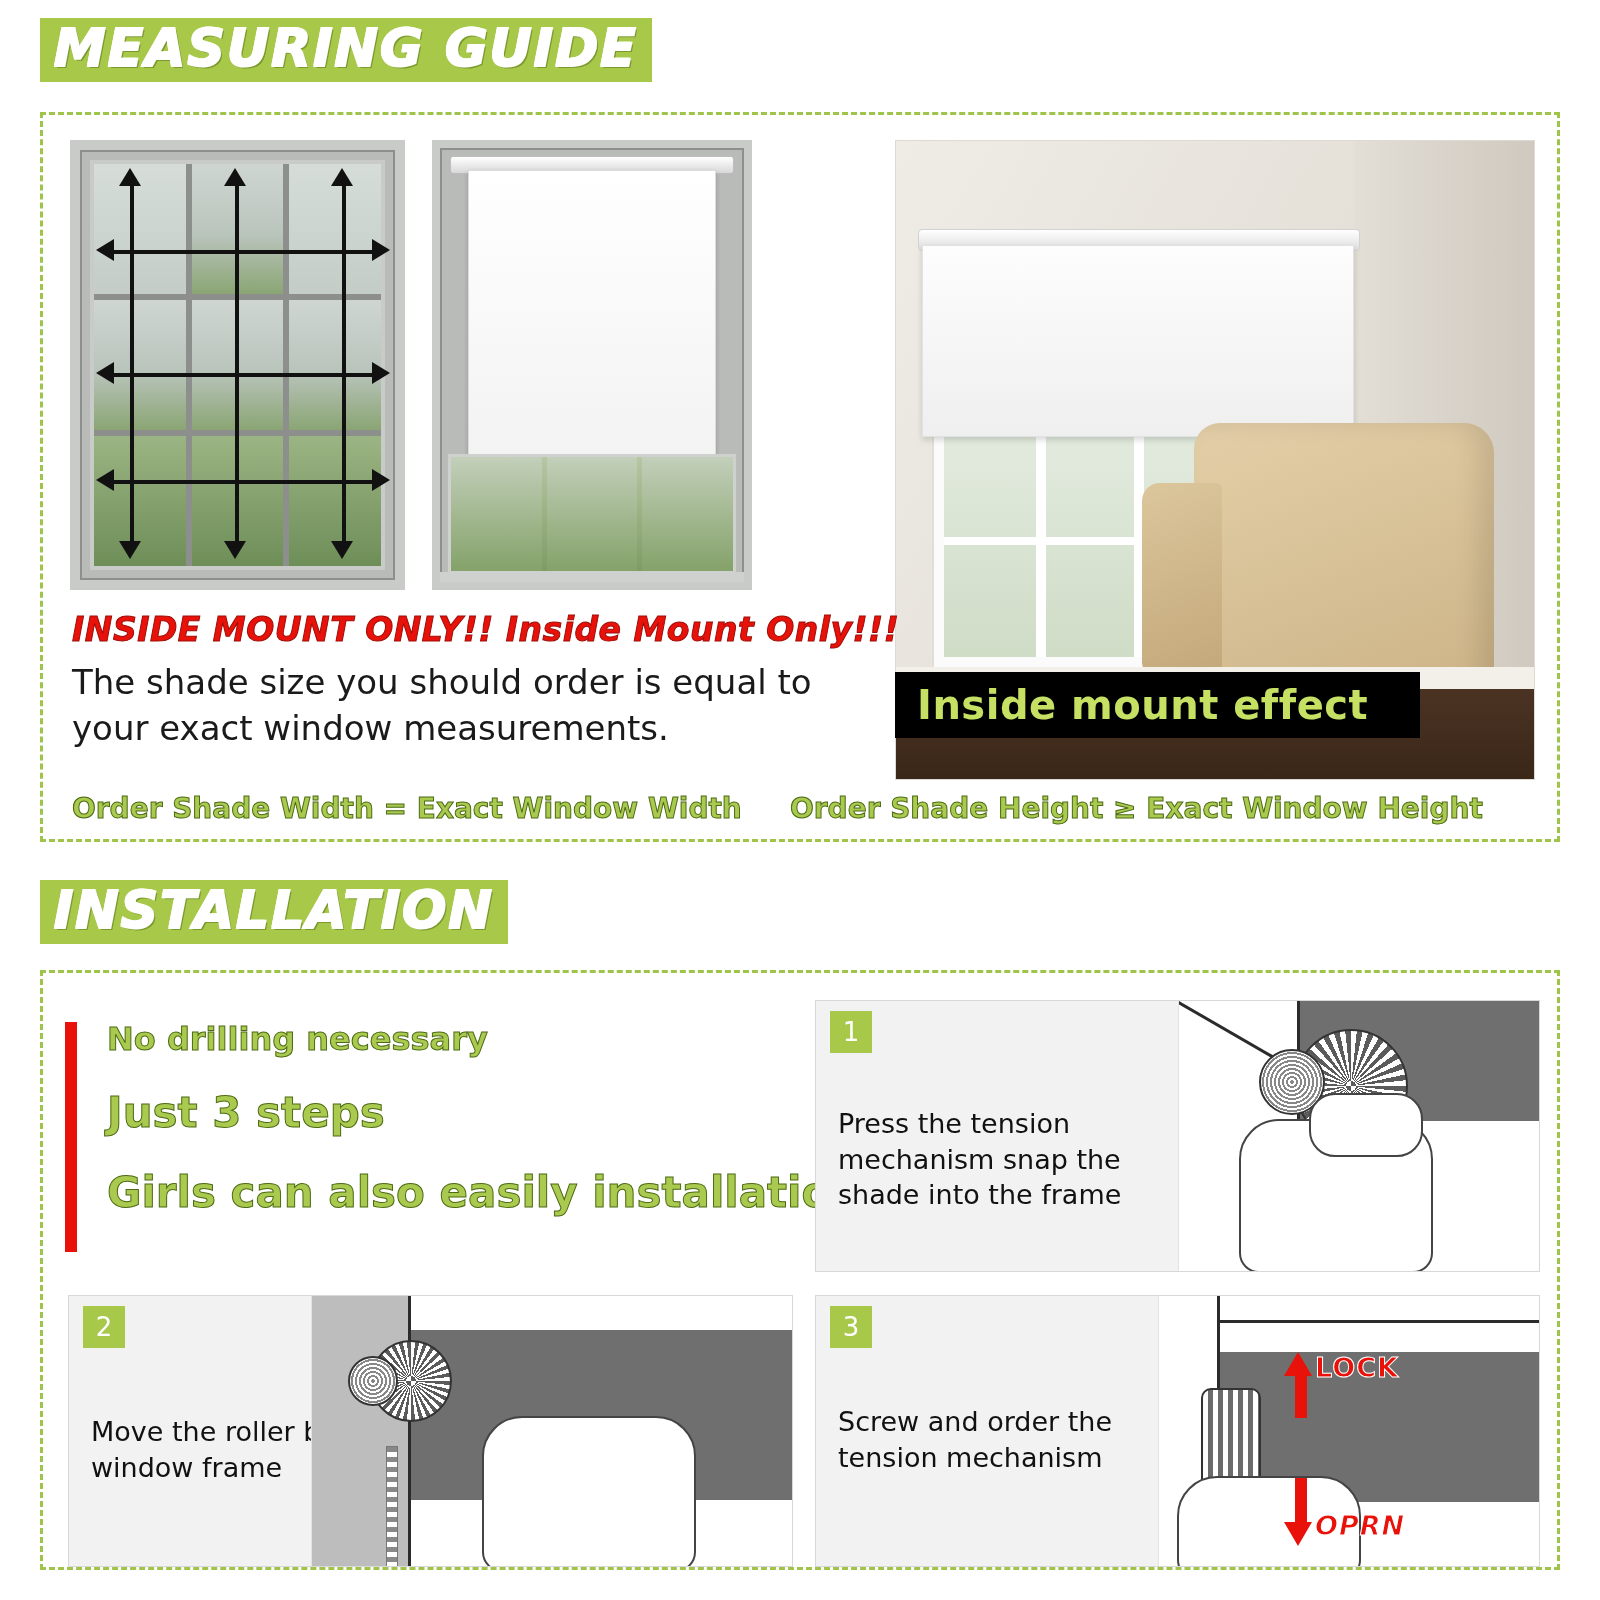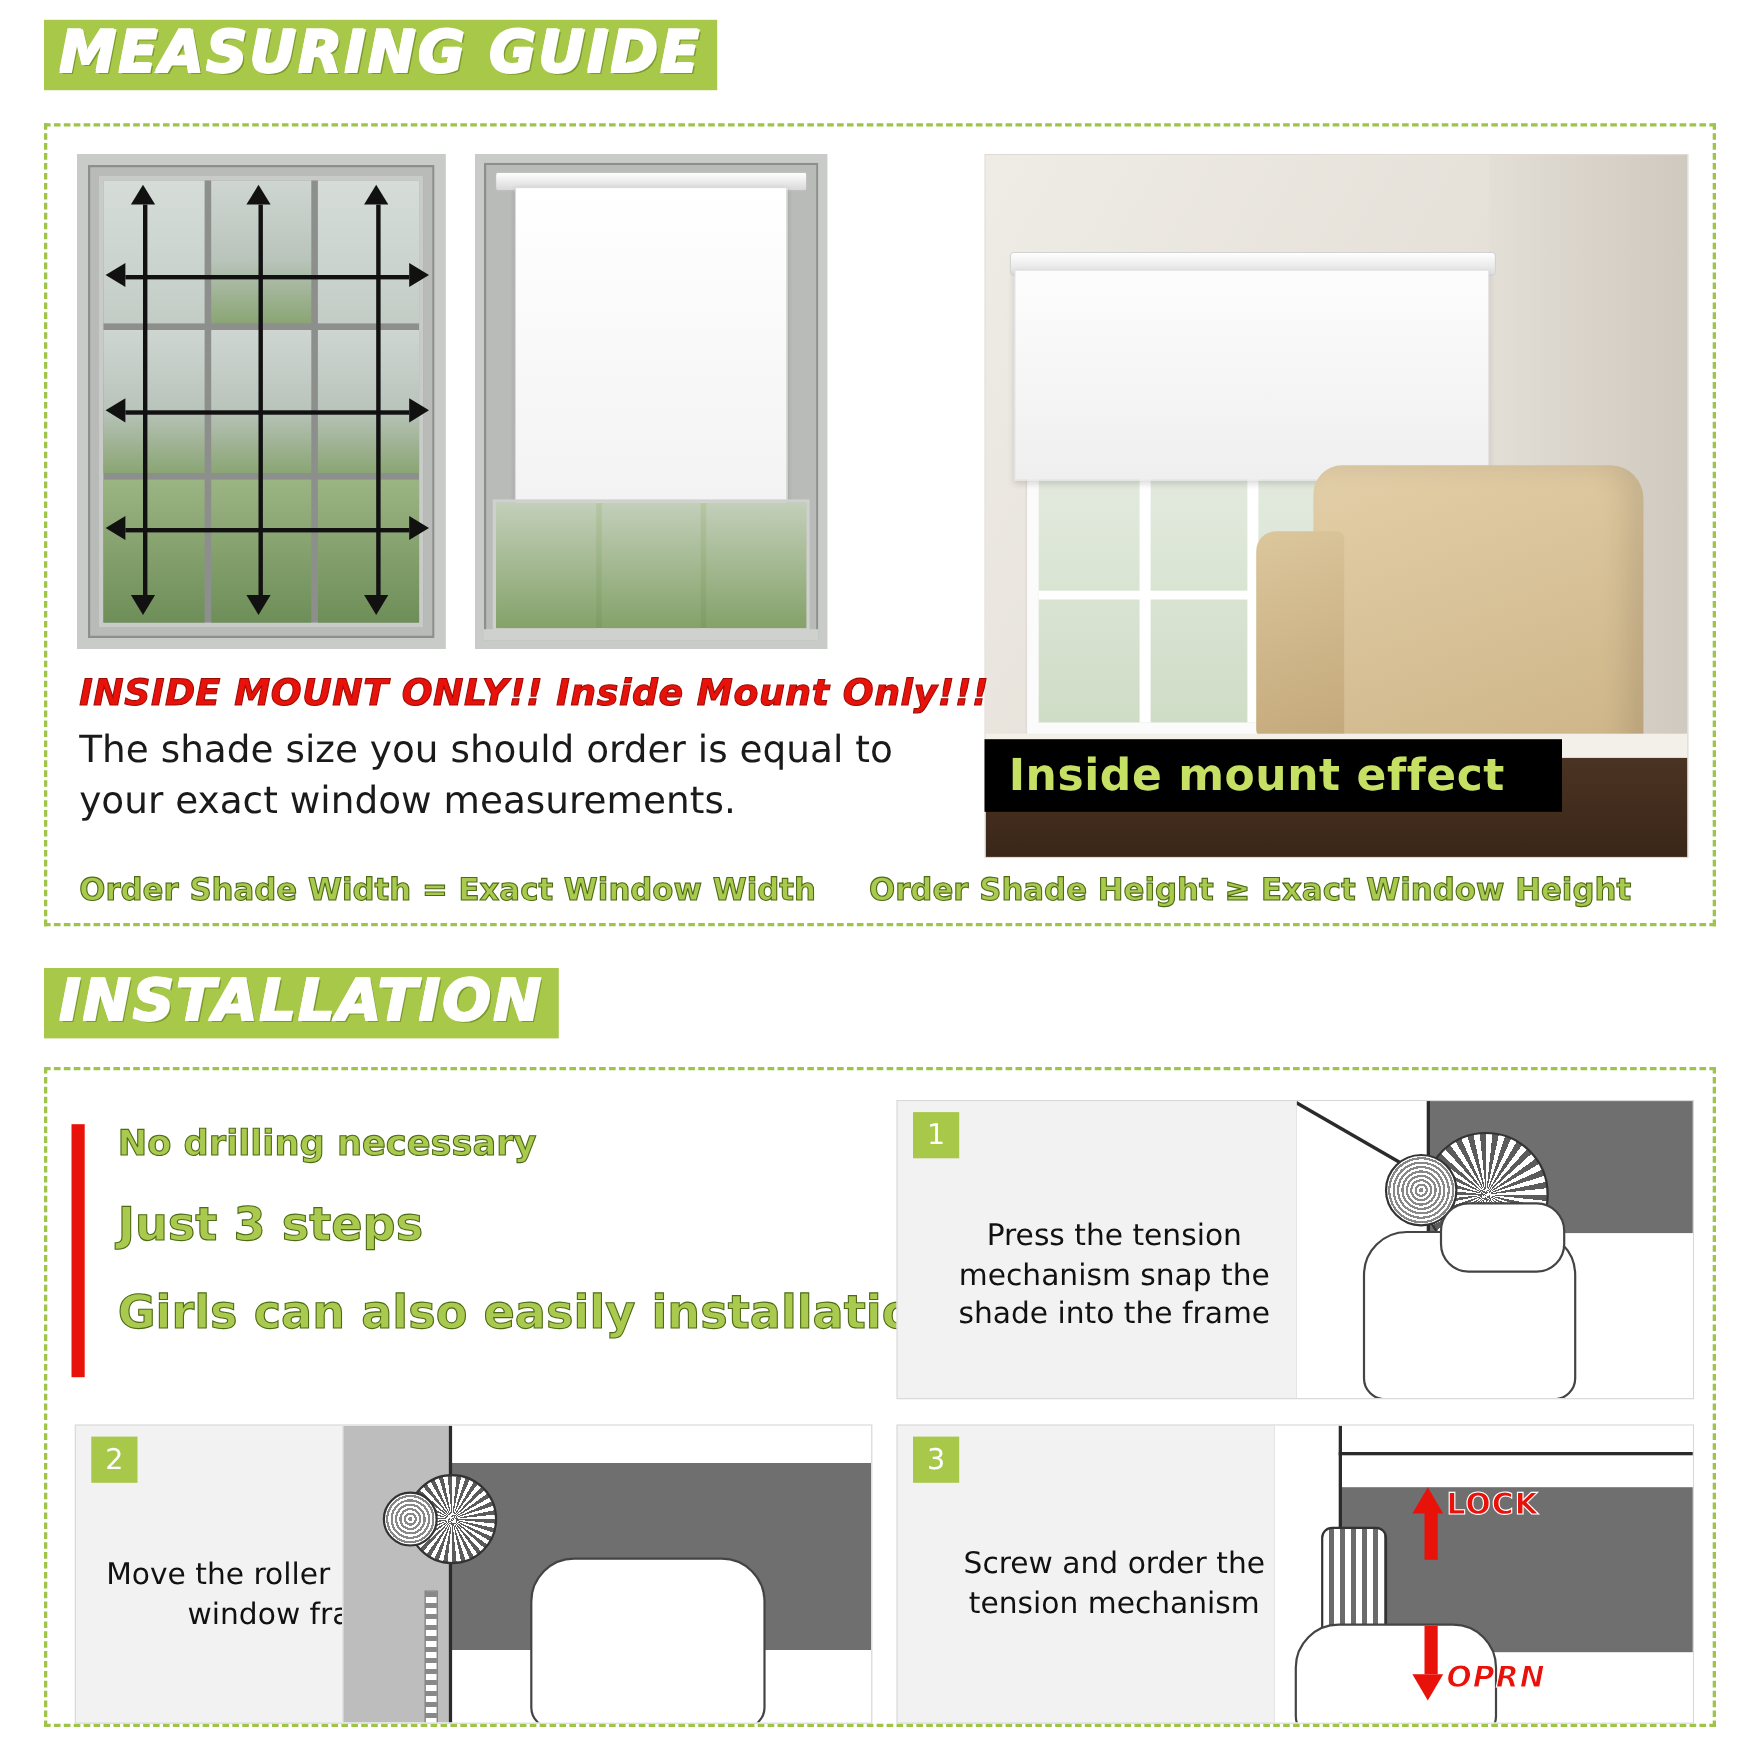--- a/index.html
+++ b/index.html
@@ -364,21 +364,20 @@
     justify-content: center;
   }
   .step-text {
     position: absolute;
     left: 22px;
     width: 350px;
     font-family: "DejaVu Sans", sans-serif;
     font-size: 27px;
     color: #111111;
     line-height: 1.32;
-    text-align: center;
   }
   #step-1 .step-text { top: 105px; }
   #step-2 .step-text { top: 118px; }
   #step-3 .step-text { top: 108px; }
 
   .step-art {
     position: absolute;
     top: 0; bottom: 0; right: 0;
     width: 360px;
     background: #ffffff;

